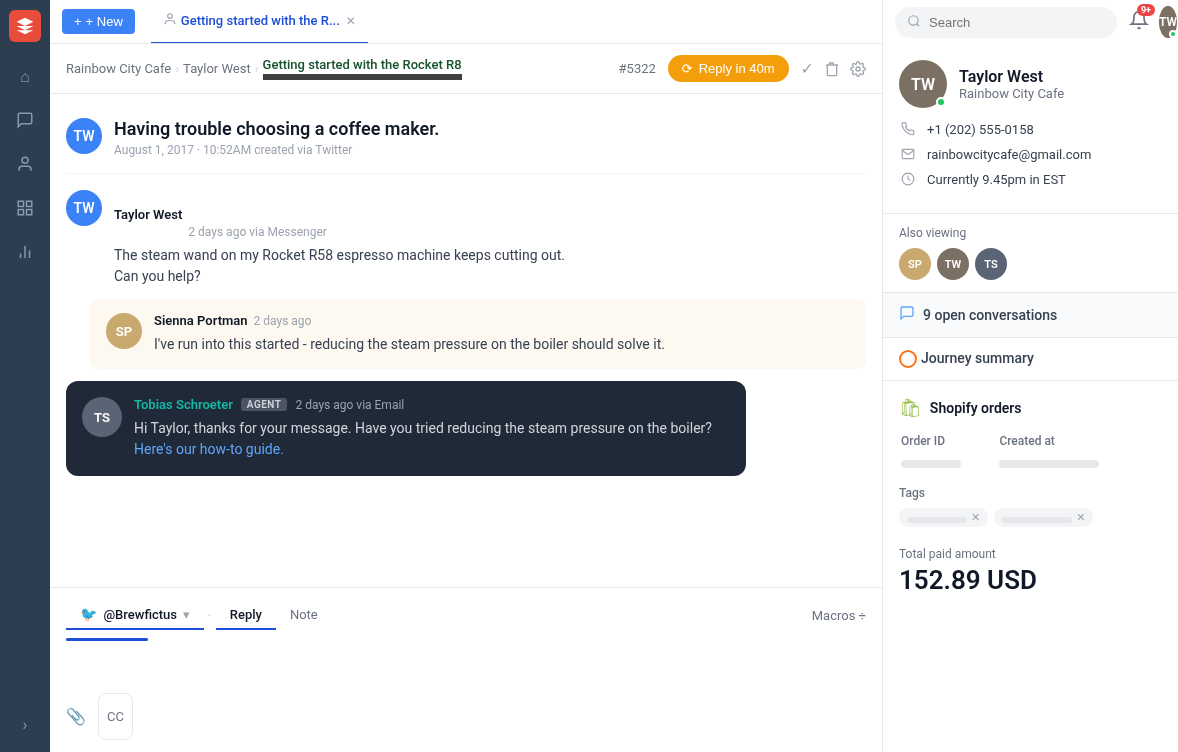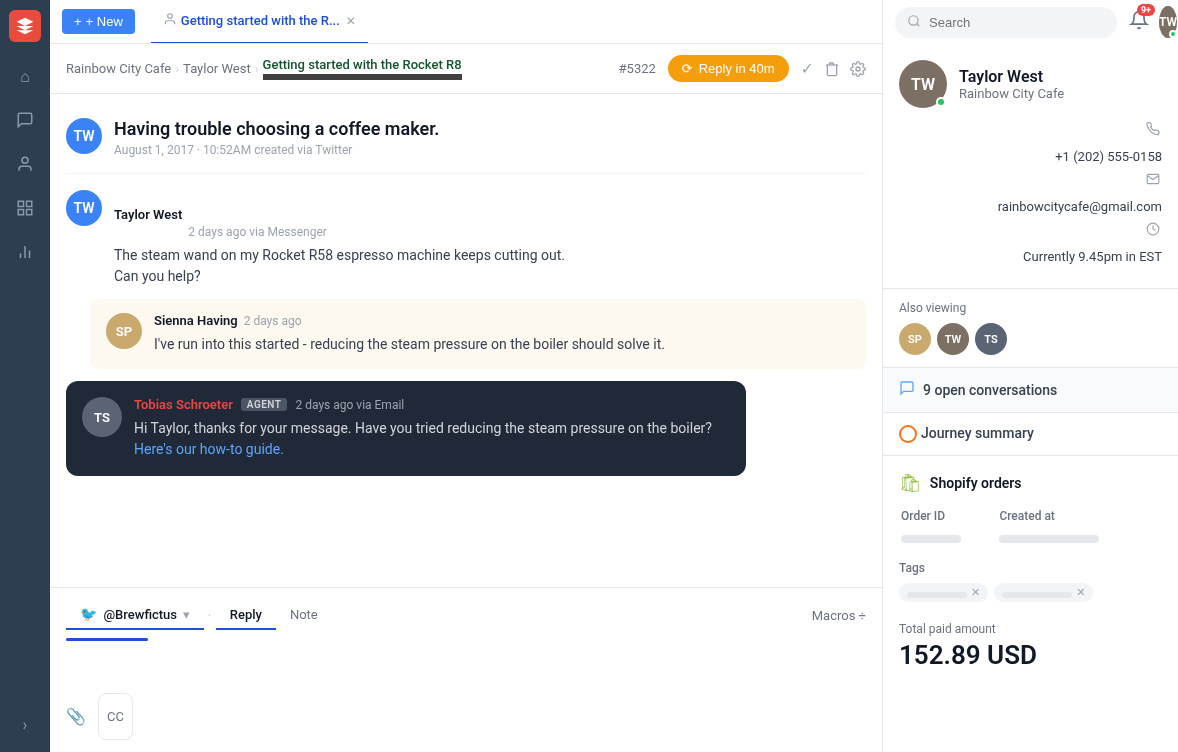--- a/index.html
+++ b/index.html
@@ -207,21 +207,21 @@
     }
     .agent-avatar {
       width: 40px;
       height: 40px;
       border-radius: 50%;
       background: #6b7280;
       flex-shrink: 0;
     }
     .agent-content { flex: 1; }
     .agent-sender-line { display: flex; align-items: center; gap: 8px; margin-bottom: 6px; }
-    .agent-name { font-size: 13px; font-weight: 600; color: #ef4444; }
+    .agent-name { font-size: 13px; font-weight: 600; color: #14b8a6; }
     .agent-badge {
       background: #4b5563;
       color: #d1d5db;
       font-size: 10px;
       padding: 1px 6px;
       border-radius: 3px;
       font-weight: 600;
       letter-spacing: 0.5px;
     }
     .agent-time { font-size: 12px; color: #9ca3af; }
@@ -360,26 +360,25 @@
       border-radius: 50%;
       position: absolute;
       bottom: 1px; right: 1px;
       border: 2px solid white;
     }
     .contact-name { font-size: 16px; font-weight: 600; color: #111827; }
     .contact-org { font-size: 13px; color: #6b7280; }
 
     .contact-detail-row {
       display: flex;
-      align-items: flex-end;
+      align-items: flex-start;
       gap: 10px;
       margin-bottom: 8px;
       font-size: 13px;
       color: #374151;
-      flex-direction: column;
     }
     .detail-icon { color: #9ca3af; font-size: 14px; width: 18px; text-align: center; }
 
     .also-viewing-section {
       padding: 12px 16px;
       border-bottom: 1px solid #e5e7eb;
     }
     .also-viewing-label { font-size: 12px; color: #6b7280; margin-bottom: 8px; }
     .viewing-avatars { display: flex; gap: 6px; }
     .viewing-avatar {
@@ -613,21 +612,21 @@
               <div>The steam wand on my Rocket R58 espresso machine keeps cutting out.</div>
               <div>Can you help?</div>
             </div>
           </div>
         </div>
 
         <div class="msg-reply-box">
           <div class="reply-avatar" style="background:#c9a96e;display:flex;align-items:center;justify-content:center;font-size:13px;font-weight:600;color:white;border-radius:50%;">SP</div>
           <div class="reply-content">
             <div class="reply-sender-line">
-              <span class="reply-name">Sienna Having</span>
+              <span class="reply-name">Sienna Portman</span>
               <span class="reply-time">2 days ago</span>
             </div>
             <div class="reply-text">I've run into this started - reducing the steam pressure on the boiler should solve it.</div>
           </div>
         </div>
 
         <div class="agent-msg-box">
           <div class="agent-avatar" style="background:#5a6474;display:flex;align-items:center;justify-content:center;font-size:13px;font-weight:600;color:white;border-radius:50%;">TS</div>
           <div class="agent-content">
             <div class="agent-sender-line">

